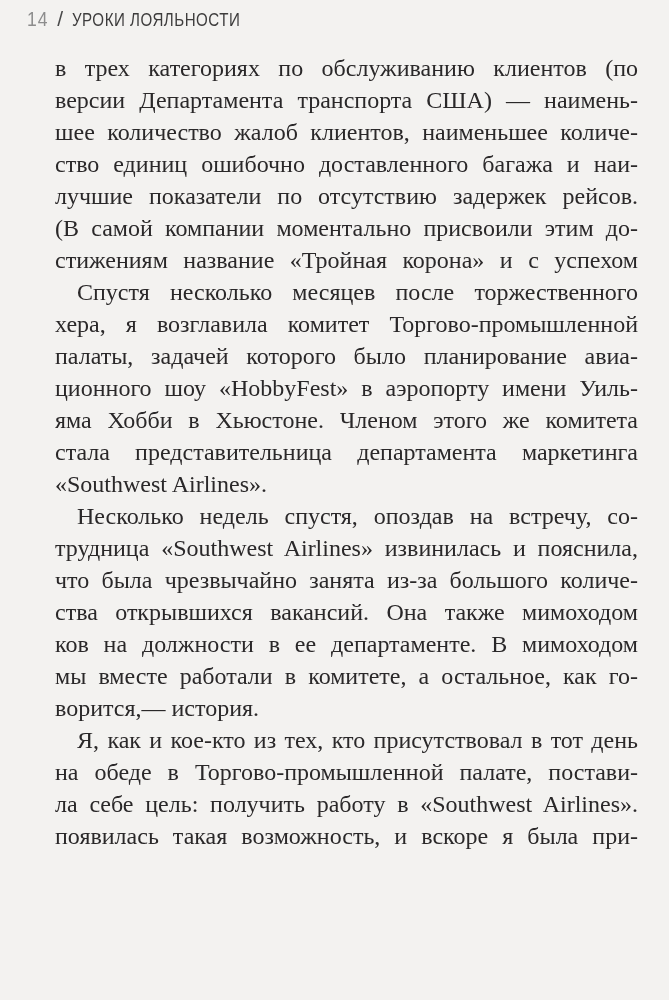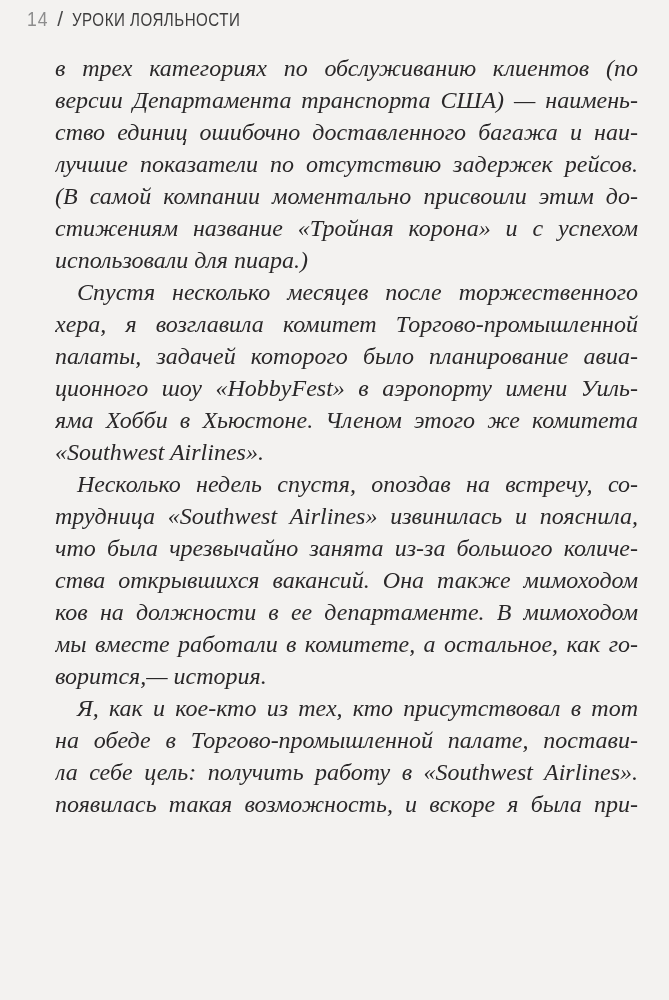--- a/index.html
+++ b/index.html
@@ -34,53 +34,54 @@
   .title {
     display: inline-block; font-size: 18px; line-height: 1;
     letter-spacing: .6px;
     color: var(--running-title, #3d3c3c);
     transform: scaleX(.84); transform-origin: left bottom;
   }
   .body-text {
     position: absolute; left: 55px; top: 52px; width: 583px;
     font-size: 24px; line-height: 32px;
   }
-  .paragraph { margin: 0; padding: 0; font-style: italic; }
+  .paragraph { margin: 0; padding: 0; }
   .line {
     height: 32px; overflow: hidden;
     text-align: justify; text-align-last: justify;
   }
   .line.para-end { text-align-last: left; }
   .line.indent { text-indent: 22px; }
 </style>
 </head>
 <body>
 
 <div class="page">
   <header class="running-head">
     <span class="pagenum">14</span>
     <span class="slash">/</span>
     <span class="title">УРОКИ ЛОЯЛЬНОСТИ</span>
   </header>
   <main class="body-text">
       <div class="paragraph">
         <div class="line">в трех категориях по обслуживанию клиентов (по</div>
         <div class="line">версии Департамента транспорта США) — наимень-</div>
+        <div class="line">шее количество жалоб клиентов, наименьшее количе-</div>
         <div class="line">ство единиц ошибочно доставленного багажа и наи-</div>
         <div class="line">лучшие показатели по отсутствию задержек рейсов.</div>
         <div class="line">(В самой компании моментально присвоили этим до-</div>
         <div class="line">стижениям название «Тройная корона» и с успехом</div>
-        <div class="line para-end">использовали для пиара.)</div>
       </div>
       <div class="paragraph">
         <div class="line indent">Спустя несколько месяцев после торжественного</div>
         <div class="line">хера, я возглавила комитет Торгово-промышленной</div>
         <div class="line">палаты, задачей которого было планирование авиа-</div>
         <div class="line">ционного шоу «HobbyFest» в аэропорту имени Уиль-</div>
         <div class="line">яма Хобби в Хьюстоне. Членом этого же комитета</div>
+        <div class="line">стала представительница департамента маркетинга</div>
         <div class="line para-end">«Southwest Airlines».</div>
       </div>
       <div class="paragraph">
         <div class="line indent">Несколько недель спустя, опоздав на встречу, со-</div>
         <div class="line">трудница «Southwest Airlines» извинилась и пояснила,</div>
         <div class="line">что была чрезвычайно занята из-за большого количе-</div>
         <div class="line">ства открывшихся вакансий. Она также мимоходом</div>
         <div class="line">ков на должности в ее департаменте. В мимоходом</div>
         <div class="line">мы вместе работали в комитете, а остальное, как го-</div>
         <div class="line para-end">ворится,— история.</div>

